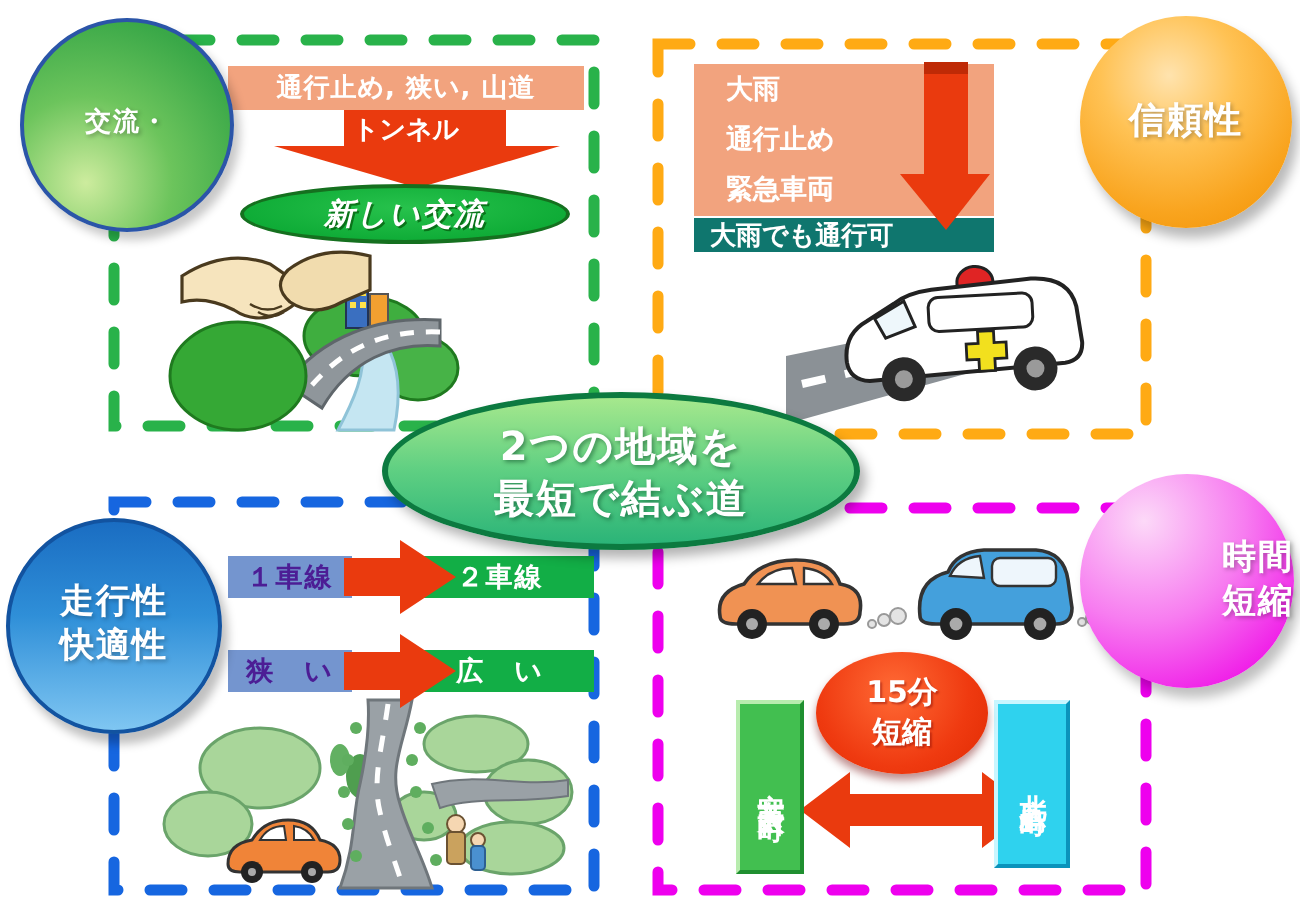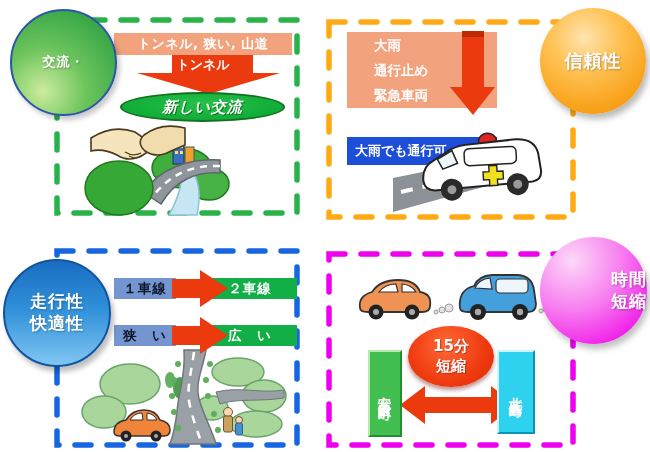--- a/index.html
+++ b/index.html
@@ -50,26 +50,26 @@
   .tl-bar{left:114px;top:33px;width:178px;height:22px;background:#f2a37e;font-size:13px;letter-spacing:.5px;}
   .tl-arrow{left:135px;top:55px;}
   .tl-arrow-label{left:172px;top:56px;width:62px;height:17px;font-size:13px;}
   .result-ellipse{left:120px;top:92px;width:161px;height:26px;border-radius:50%;
     background:radial-gradient(ellipse at 50% 38%, #27c24c 0%, #0daa35 78%);
     border:2px solid #15701f;font-size:15px;letter-spacing:1px;
     text-shadow:1px 1px 0 rgba(0,70,0,.6);font-style:italic;}
 
   .tr-box{left:347px;top:32px;width:150px;height:76px;background:#f2a37e;
     color:#fff;font-weight:bold;font-size:13.5px;line-height:25px;padding-top:1px;box-sizing:border-box;}
-  .tr-box div{padding-left:27px;}
+  .tr-box div{padding-left:16px;}
   .tr-arrow{left:450px;top:31px;}
-  .tr-green{left:347px;top:109px;width:150px;height:28px;background:#1d4ed8;
-    font-size:13px;justify-content:flex-start;padding-left:8px;box-sizing:border-box;margin-top:28px;}
-
-  .lane-before{width:62px;height:21px;background:#7495cf;color:#0f172a;font-size:13.5px;letter-spacing:1px;}
+  .tr-green{left:347px;top:109px;width:150px;height:17px;background:#0f766e;
+    font-size:13px;justify-content:flex-start;padding-left:8px;box-sizing:border-box;}
+
+  .lane-before{width:62px;height:21px;background:#7495cf;color:#4c1d95;font-size:13.5px;letter-spacing:1px;}
   .lane-after{width:94px;height:21px;background:#12ae46;font-size:13.5px;letter-spacing:1px;}
   .row1-b{left:114px;top:278px;} .row1-a{left:203px;top:278px;}
   .row2-b{left:114px;top:325px;} .row2-a{left:203px;top:325px;}
   .bl-arrow1{left:172px;top:270px;} .bl-arrow2{left:172px;top:317px;}
 
   .badge{
     left:408px;top:326px;width:86px;height:61px;border-radius:50%;
     background:radial-gradient(circle at 45% 32%, #ff6a35 0%, #ef3a10 60%, #df2a02 100%);
     display:flex;flex-direction:column;align-items:center;justify-content:center;
     color:#fff;font-weight:bold;font-size:15px;line-height:1.3;z-index:6;
@@ -94,21 +94,21 @@
     <rect x="57" y="20" width="240" height="193" fill="none" stroke-width="5.5" stroke-dasharray="16 16" stroke-linecap="round" stroke="#29b24a"></rect>
     <rect x="329" y="22" width="244" height="195" fill="none" stroke-width="5.5" stroke-dasharray="16 16" stroke-linecap="round" stroke="#ffaa14"></rect>
     <rect x="57" y="251" width="240" height="194" fill="none" stroke-width="5.5" stroke-dasharray="16 16" stroke-linecap="round" stroke="#1666e0"></rect>
     <rect x="329" y="254" width="244" height="191" fill="none" stroke-width="5.5" stroke-dasharray="16 16" stroke-linecap="round" stroke="#ee00ee"></rect>
   </svg>
 
   <div class="circle c-exchange">
     <span>交流・</span>
   </div>
 
-  <div class="abs lbl tl-bar z3">トンネル, 狭い, 山道</div>
+  <div class="abs lbl tl-bar z3">通行止め, 狭い, 山道</div>
 
   <svg class="abs tl-arrow z3" width="148" height="40">
     <polygon points="37,0 118,0 118,18 145,18 74,39 2,18 37,18" fill="#ea3a0e"></polygon>
   </svg>
   <div class="abs lbl tl-arrow-label z3">トンネル</div>
 
   <div class="abs lbl result-ellipse z3">新しい交流</div>
 
   <svg class="abs z2" style="left:85px;top:116px;" width="135" height="99" viewBox="0 0 135 99">
     <ellipse cx="97" cy="52" rx="30" ry="20" fill="#3fae3f" stroke="#1f7a1f" stroke-width="1.5"></ellipse>
@@ -269,14 +269,18 @@
   </svg>
 
   <div class="abs badge">
     <span>15分</span>
     <span>短縮</span>
   </div>
 
   <div class="abs town town-left">安芸太田町</div>
   <div class="abs town town-right">北広島町</div>
 
+  <div class="abs center-ellipse">
+    <span>2つの地域を</span>
+    <span>最短で結ぶ道</span>
+  </div>
 
 </div>
 
 </body></html>

